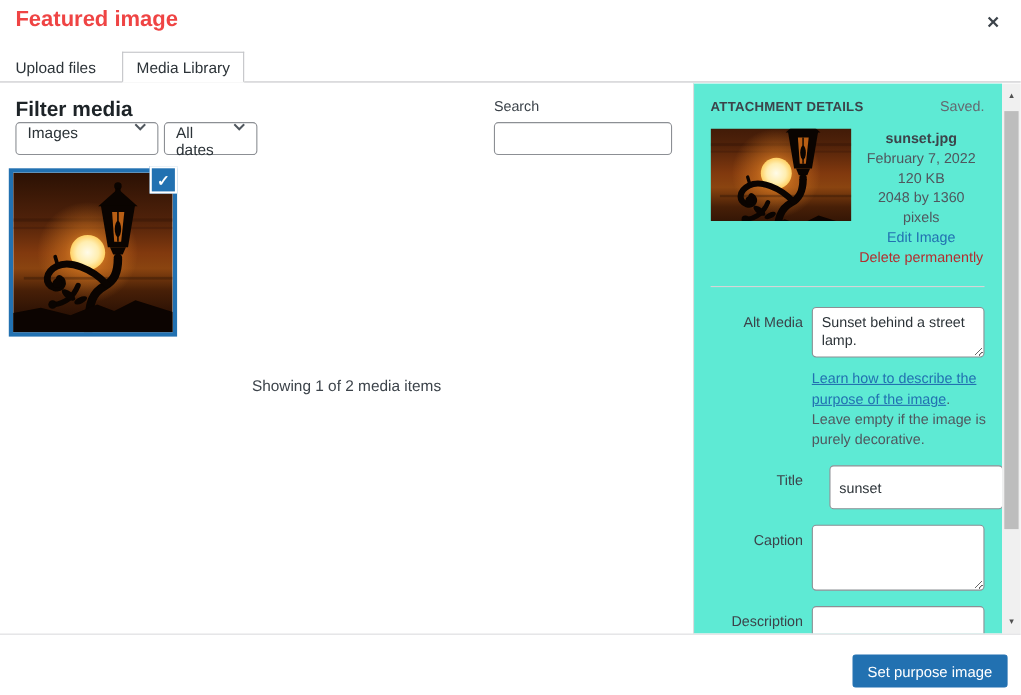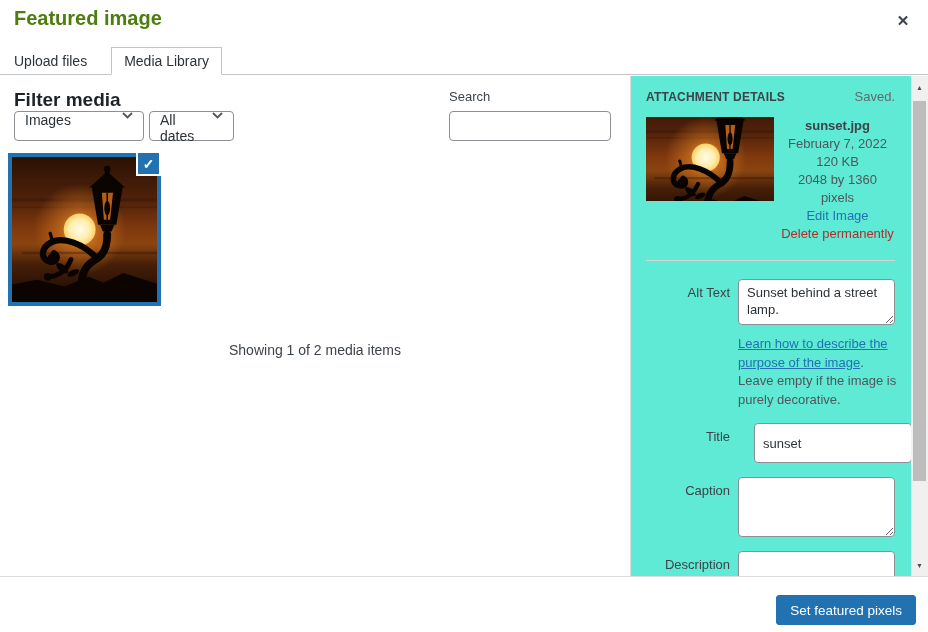--- a/index.html
+++ b/index.html
@@ -1,21 +1,21 @@
 <!DOCTYPE html>
 <html><head>
 <meta charset="utf-8">
 <style>
   * { margin:0; padding:0; box-sizing:border-box; }
   html,body { width:928px; height:632px; background:#fff; font-family:"Liberation Sans", sans-serif; color:#3c434a; overflow:hidden; }
   .modal { position:relative; width:928px; height:632px; background:#fff; }
 
   
   .modal-header { position:absolute; top:0; left:0; right:0; height:47px; background:#fff; }
-  .modal-title { position:absolute; left:14px; top:7px; font-size:20px; font-weight:700; color:#4d7c0f; }
+  .modal-title { position:absolute; left:14px; top:7px; font-size:20px; font-weight:700; color:#ef4444; }
   .close-btn { position:absolute; right:8px; top:4px; width:34px; height:34px; border:none; background:transparent; cursor:pointer; font-size:15px; font-weight:700; color:#3c434a; line-height:34px; text-align:center; }
 
   
   .tabs-row { position:absolute; top:47px; left:0; right:0; height:28px; border-bottom:1px solid #c3c4c7; padding-left:14px; display:flex; align-items:stretch; }
   .tab { font-size:14px; color:#2c3338; display:flex; align-items:center; padding:0 12px; cursor:pointer; background:transparent; border:none; }
   .tab.inactive { padding-left:0; margin-right:12px; }
   .tab.active { background:#fff; border:1px solid #c3c4c7; border-bottom:1px solid #fff; margin-bottom:-1px; }
 
   
   .content { position:absolute; top:76px; bottom:56px; left:0; right:0; }
@@ -190,21 +190,21 @@
           <div>120 KB</div>
           <div>2048 by 1360 pixels</div>
           <a class="link-blue">Edit Image</a><br>
           <a class="link-red">Delete permanently</a>
         </div>
       </div>
 
       <hr class="sb-divider">
 
       <div class="field-row">
-        <label class="field-label">Alt Text</label>
+        <label class="field-label">Alt Media</label>
         <textarea class="field-textarea ta-alt" style="">Sunset behind a street lamp.</textarea>
       </div>
 
       <p class="alt-help"><a>Learn how to describe the purpose of the image</a><span>. Leave empty if the image is purely decorative.</span></p>
 
       <div class="field-row">
         <label class="field-label">Title</label>
         <input class="field-input" type="text" value="sunset" style="">
       </div>
 
@@ -221,16 +221,16 @@
 
     <div class="scrollbar">
       <div class="scroll-arrow scroll-up">▲</div>
       <div class="scroll-thumb"></div>
       <div class="scroll-arrow scroll-down">▼</div>
     </div>
 
   </div>
 
   <div class="modal-footer">
-    <button class="primary-btn">Set featured pixels</button>
+    <button class="primary-btn">Set purpose image</button>
   </div>
 
 </div>
 
 </body></html>

